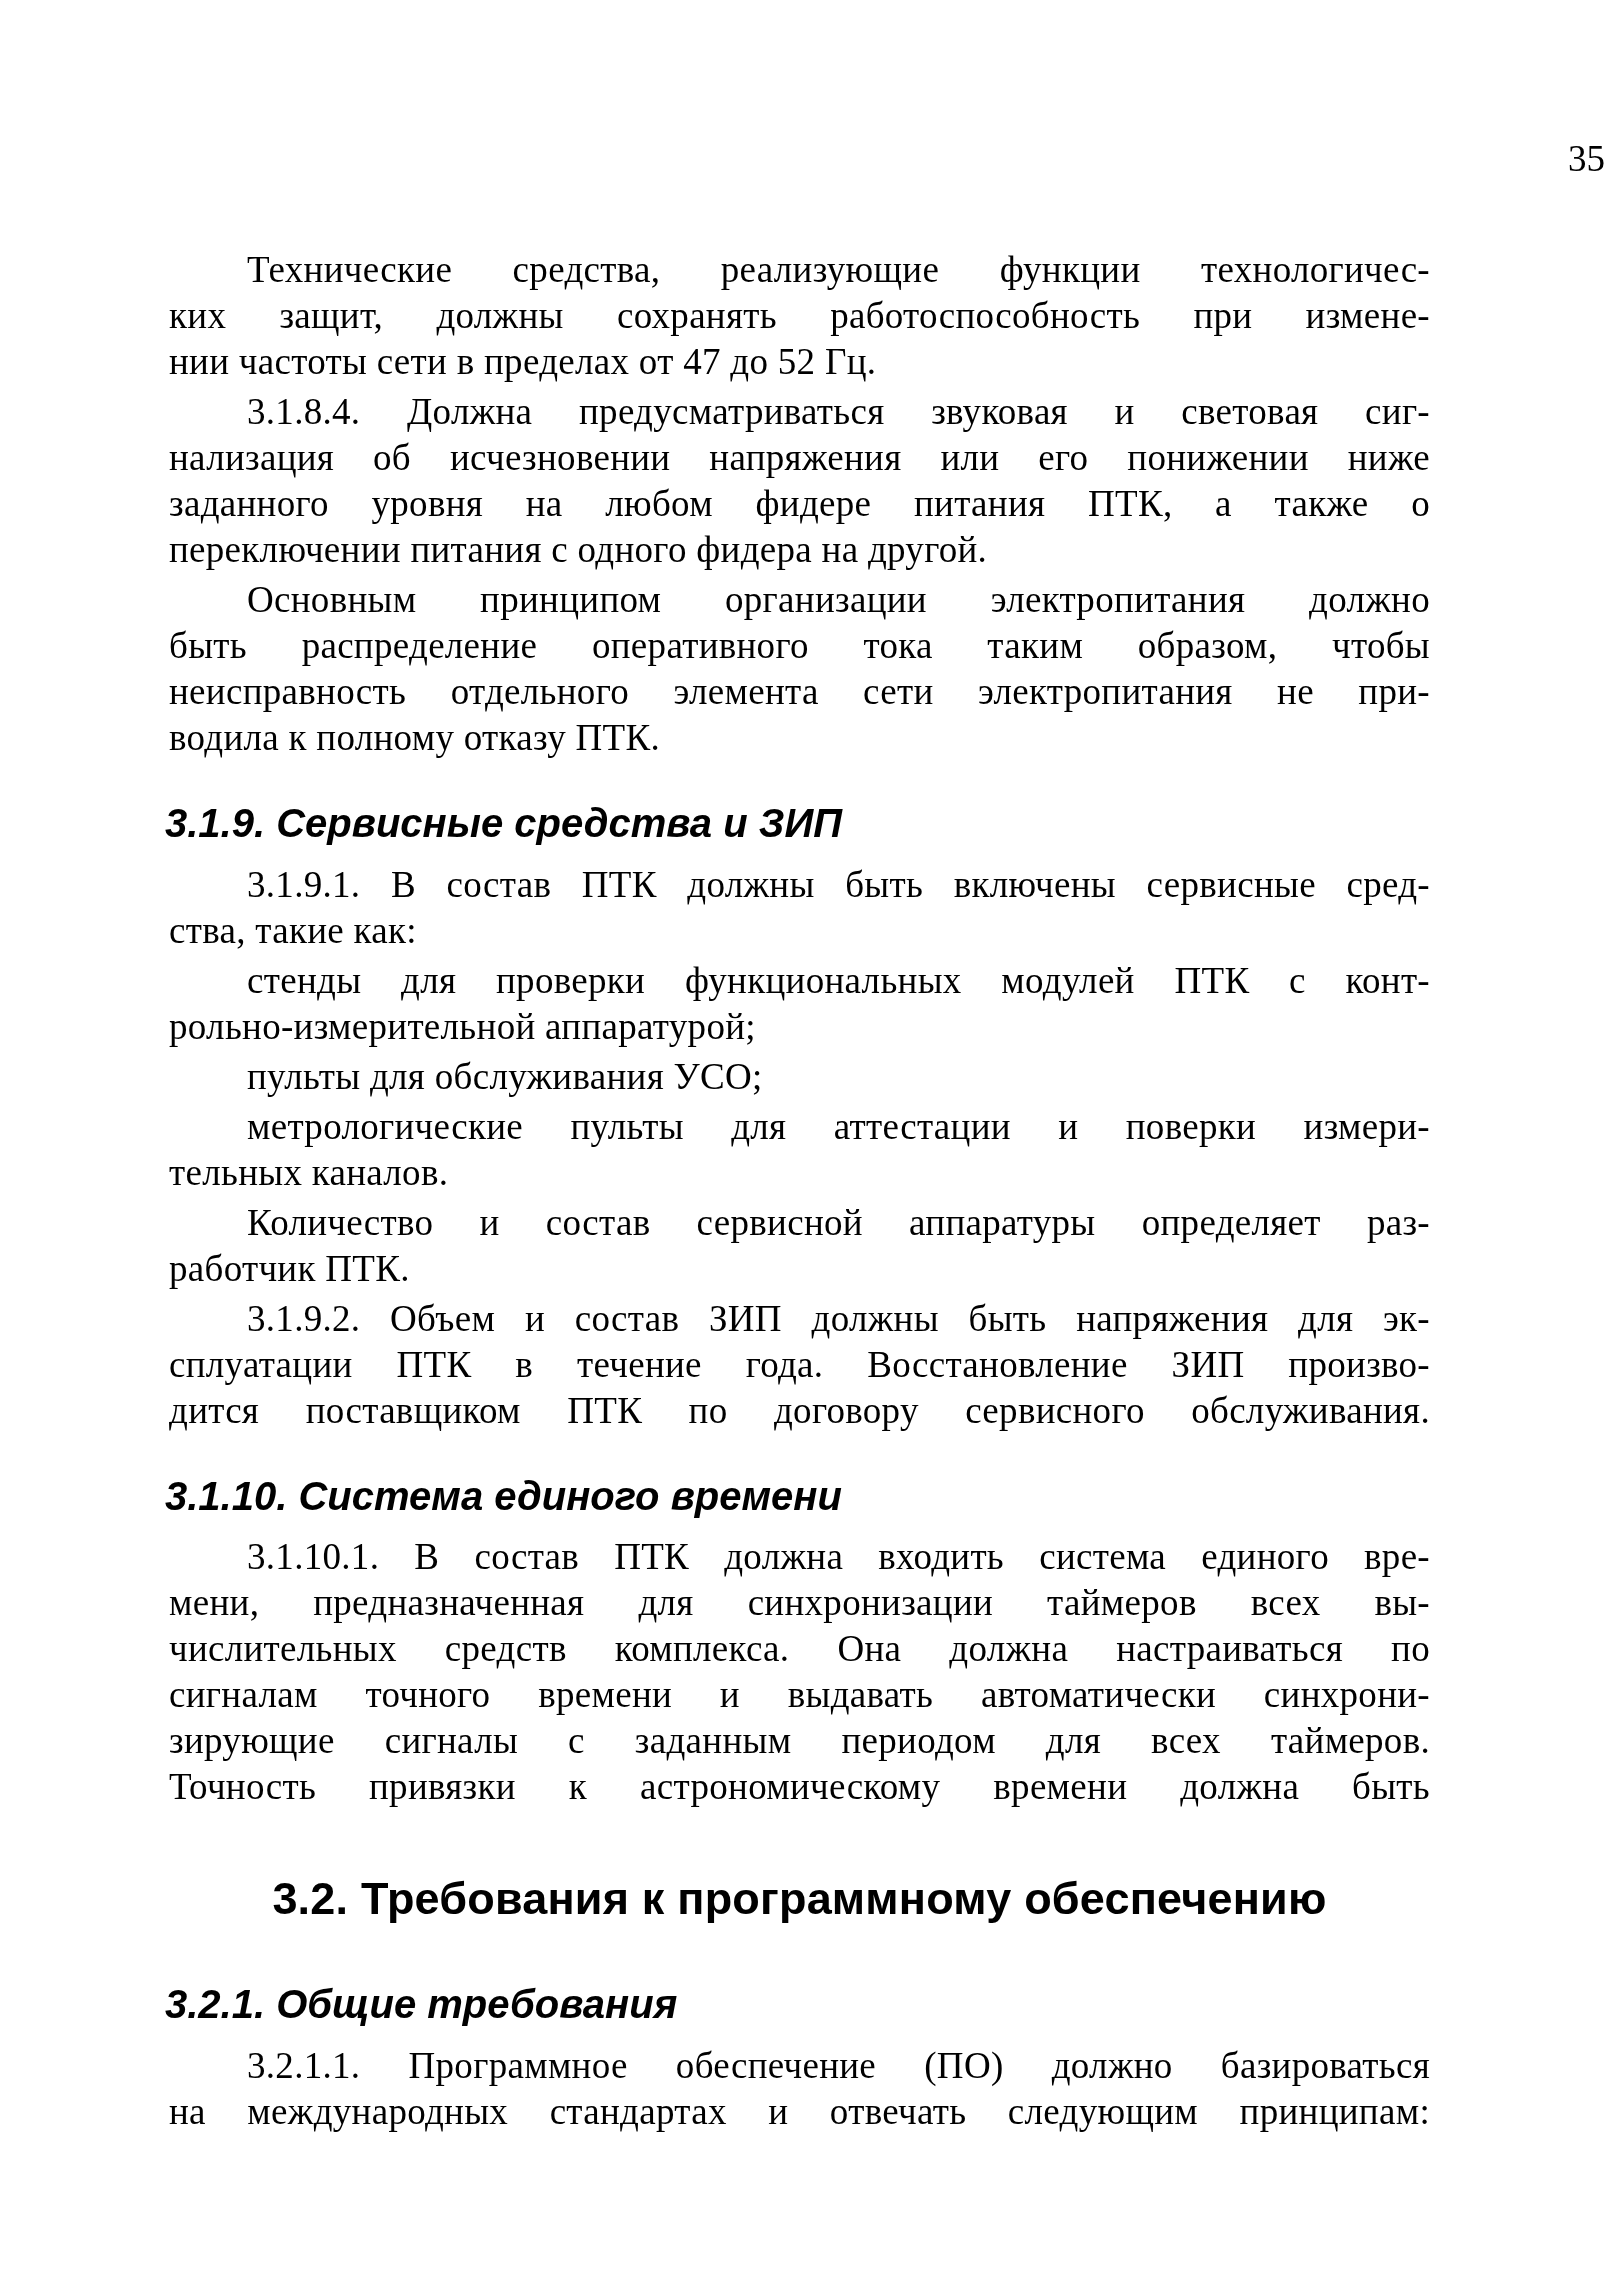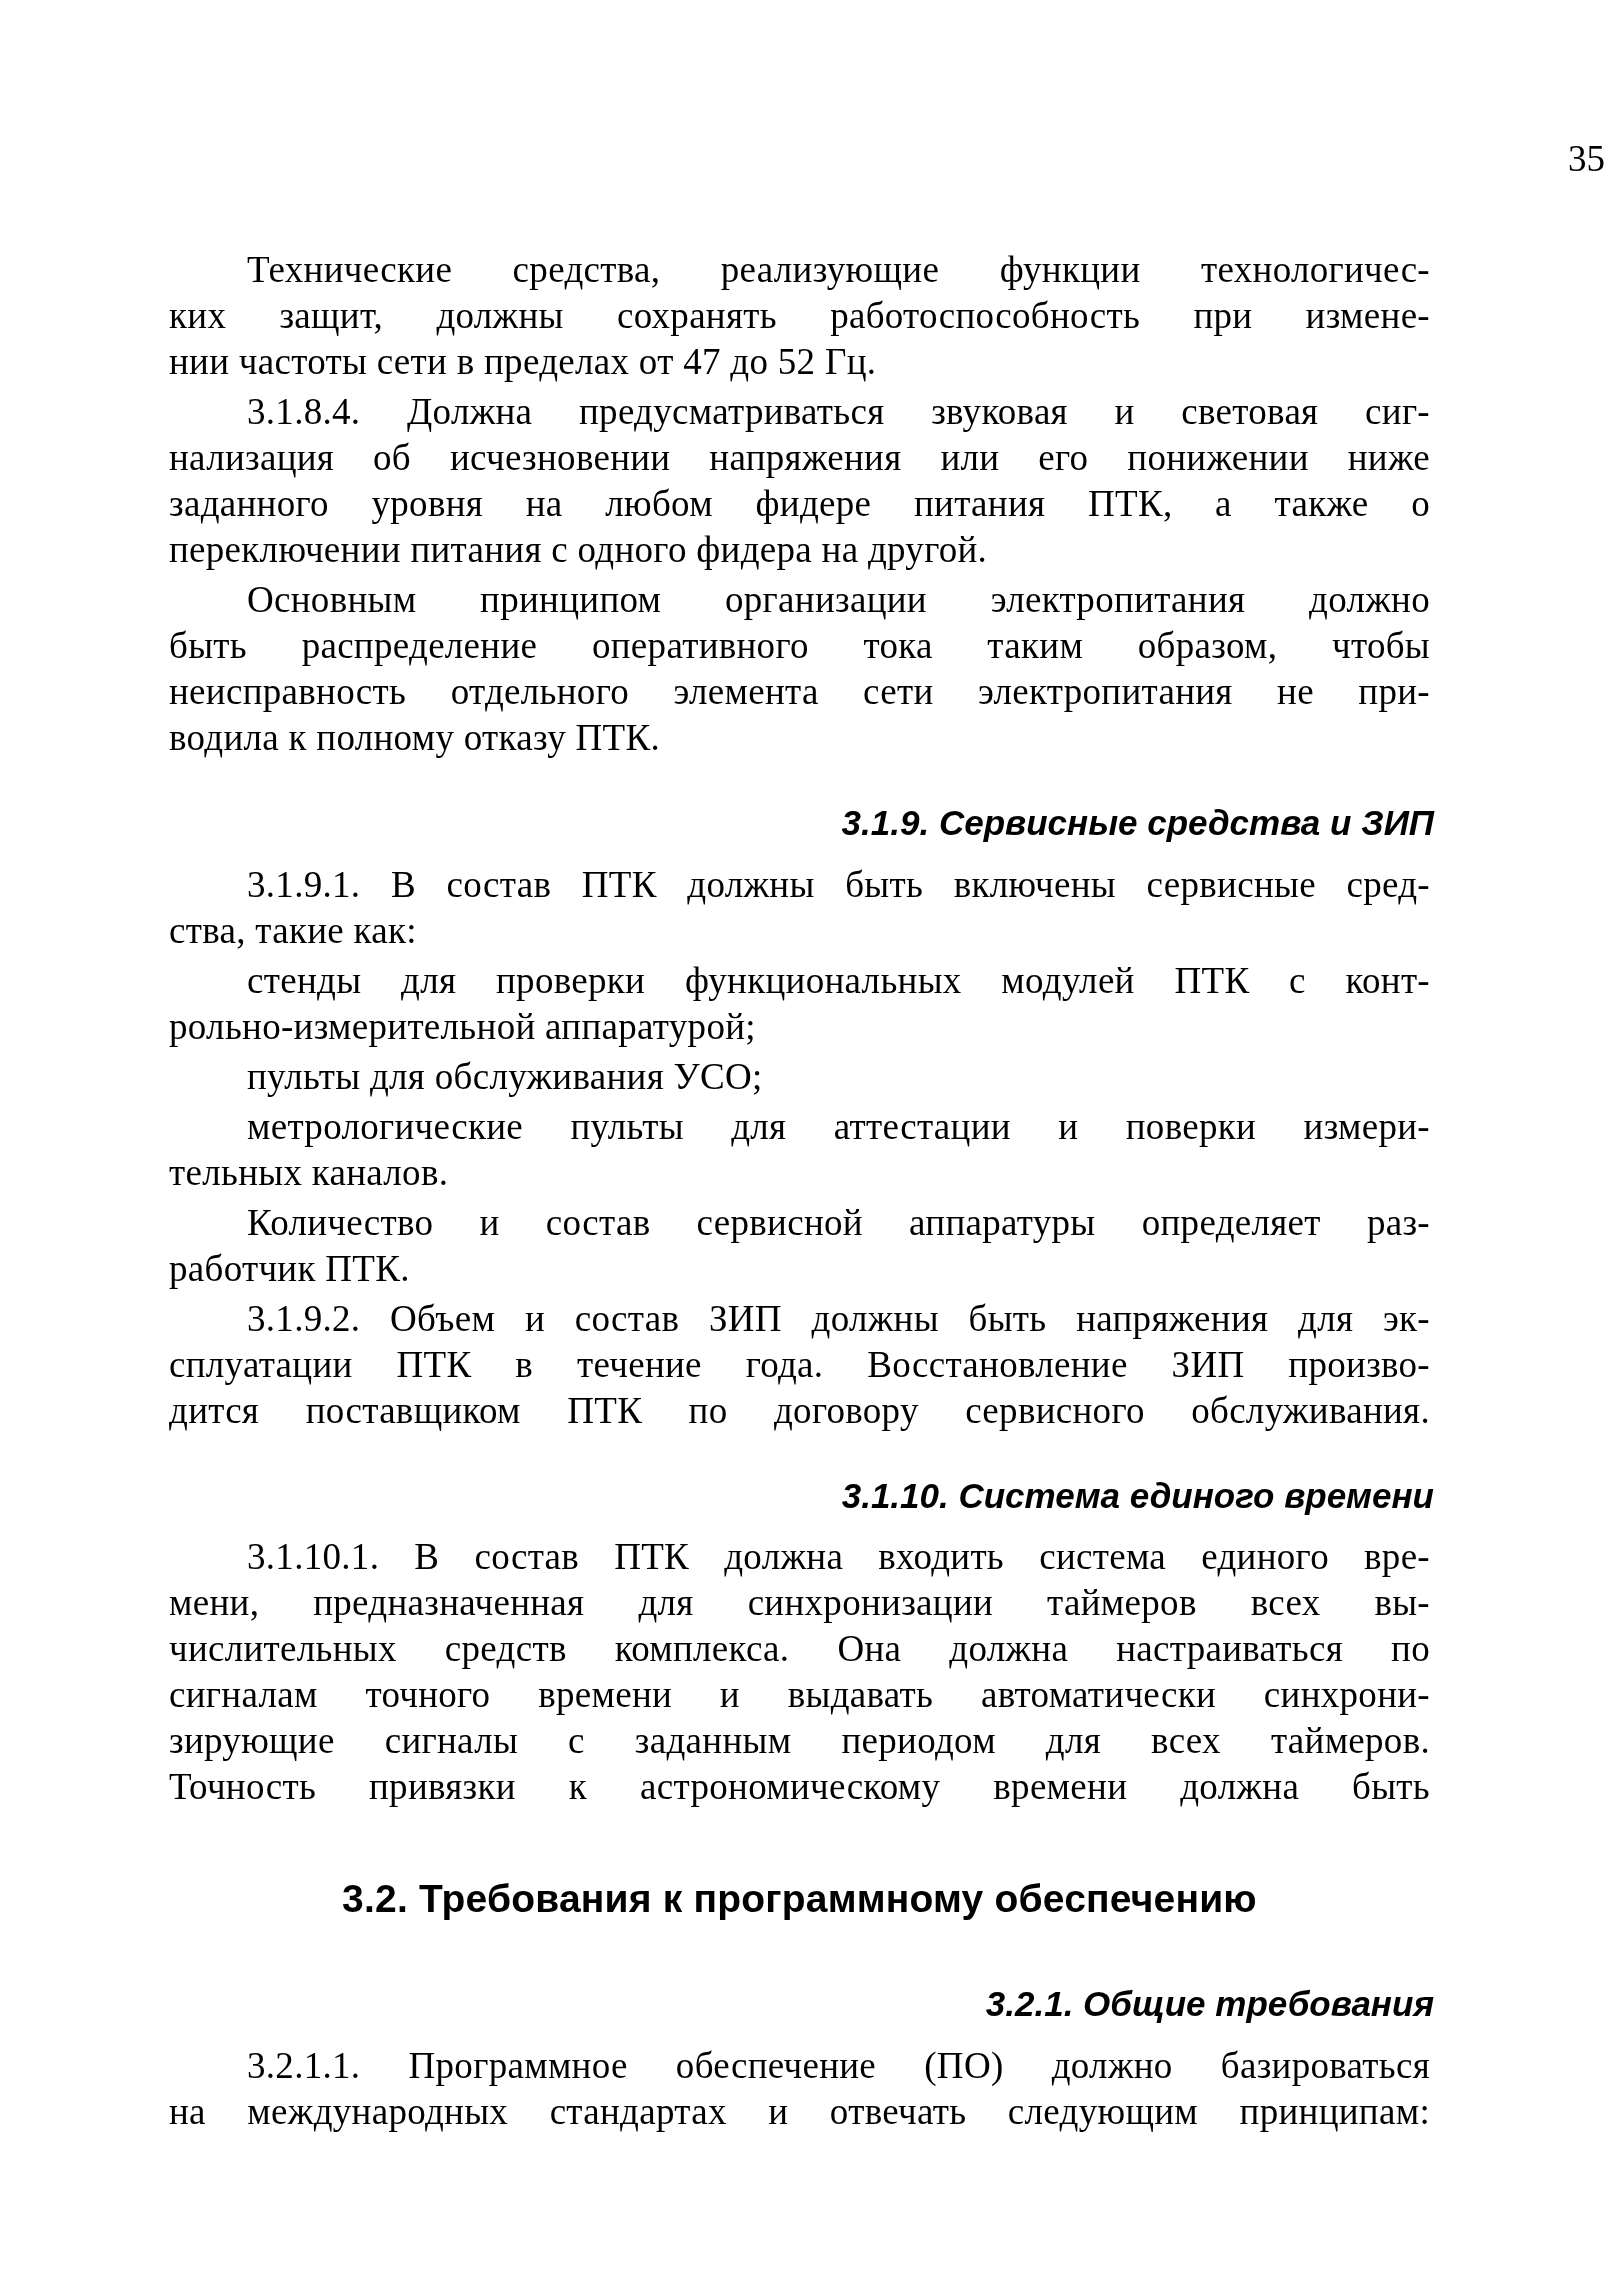--- a/index.html
+++ b/index.html
@@ -46,30 +46,30 @@
   .line.first {
     text-indent: 78px;
   }
   .line.last {
     text-align-last: left;
   }
   .heading-sub {
     font-family: "Liberation Sans", "DejaVu Sans", sans-serif;
     font-weight: bold;
     font-style: italic;
-    font-size: 35px;
+    font-size: 40px;
     line-height: 46px;
-    text-align: right;
+    text-align: left;
     margin: 39px 0 15.5px 0;
   }
   .heading-main {
     font-family: "Liberation Sans", "DejaVu Sans", sans-serif;
     font-weight: bold;
     font-style: normal;
-    font-size: 39px;
+    font-size: 45px;
     line-height: 49px;
     text-align: center;
     margin: 64px 0 0 0;
     letter-spacing: 0.2px;
   }
   .heading-main + .heading-sub {
     margin-top: 58px;
   }
 </style>
 </head>

